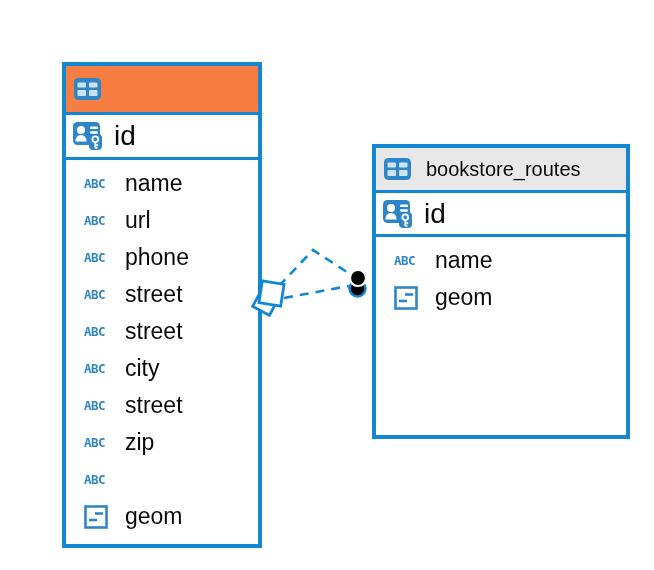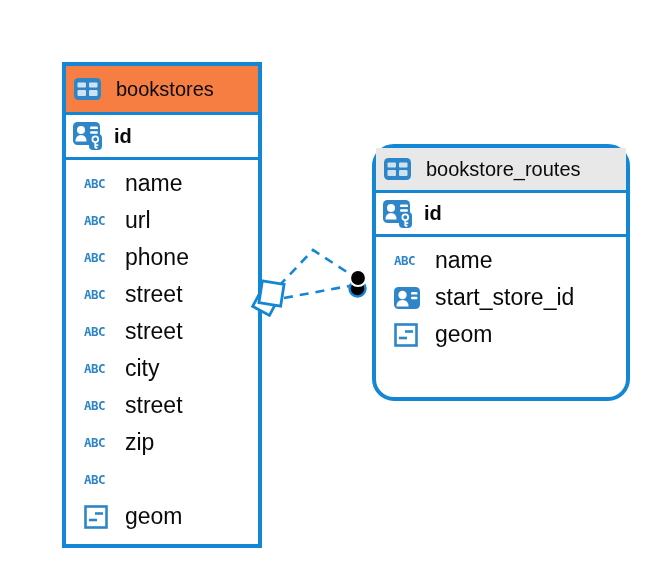--- a/index.html
+++ b/index.html
@@ -19,21 +19,21 @@
     position:relative; width:654px; height:570px;
     background:var(--canvas-bg);
     font-family:"Liberation Sans", sans-serif;
     overflow:hidden;
   }
   .table-card {
     position:absolute; background:#fff;
     border:4px solid var(--table-border);
   }
   #bookstores-card { left:62px; top:62px; width:200px; height:486px; }
-  #routes-card     { left:372px; top:144px; width:258px; height:257px;border-radius:22px; }
+  #routes-card     { left:372px; top:144px; width:258px; height:295px; }
 
   .card-header {
     display:flex; align-items:center; gap:10px;
     padding:0 8px; border-bottom:3px solid var(--table-border);
   }
   #bookstores-card .card-header { height:49px; background:var(--bookstores-header-bg); }
   #routes-card .card-header     { height:45px; background:var(--routes-header-bg); }
 
   .pk-row {
     display:flex; align-items:center; gap:9px;
@@ -47,21 +47,21 @@
     display:flex; align-items:center; gap:9px;
     padding:0 18px; height:37px;
   }
   #routes-card .col-row { height:37px; }
 
   .icon-cell {
     width:32px; flex-shrink:0;
     display:flex; align-items:center; justify-content:flex-start;
   }
   .table-title { font-size:20px; color:var(--text-color); white-space:nowrap; }
-  .pk-name     { font-size:20px; font-weight:bold; color:var(--text-color); }
+  .pk-name     { font-size:28px; font-weight:normal; color:var(--text-color); }
   .col-name    { font-size:23px; color:var(--text-color); white-space:nowrap; }
 
   .abc-glyph {
     font-family:"DejaVu Sans Mono", monospace;
     font-weight:bold; font-size:12.5px; letter-spacing:-0.5px;
     color:var(--icon-blue);
   }
 
   .connector-layer {
     position:absolute; left:0; top:0; z-index:5;
@@ -84,21 +84,20 @@
     <div class="card-header">
       <span class="icon-cell">
         <svg width="27" height="22" viewBox="0 0 27 22">
           <rect width="27" height="22" rx="4.5" fill="var(--icon-blue)"></rect>
           <rect x="3.5" y="4.5" width="8.5" height="5" rx="1" fill="var(--icon-cell)"></rect>
           <rect x="15" y="4.5" width="8.5" height="5" rx="1" fill="var(--icon-cell)"></rect>
           <rect x="3.5" y="12" width="8.5" height="6" rx="1" fill="var(--icon-cell)"></rect>
           <rect x="15" y="12" width="8.5" height="6" rx="1" fill="var(--icon-cell)"></rect>
         </svg>
       </span>
-      <span class="table-title">bookstores</span>
     </div>
 
     <div class="pk-row">
       <span class="icon-cell">
         <svg width="30" height="28" viewBox="0 0 30 28">
           <rect width="27" height="23" rx="4.5" fill="var(--icon-blue)"></rect>
           <rect x="16" y="12" width="13" height="16" rx="4" fill="var(--icon-blue)"></rect>
           <circle cx="8" cy="8" r="4" fill="#fff"></circle>
           <path d="M2.5 19.5 Q2.5 13 8 13 Q13.5 13 13.5 19.5 Z" fill="#fff"></path>
           <rect x="17" y="4.5" width="8" height="2.6" rx="1.2" fill="#fff"></rect>
@@ -193,32 +192,20 @@
       <span class="pk-name">id</span>
     </div>
 
     <div class="cols">
       <div class="col-row">
         <span class="icon-cell abc-glyph">ABC</span>
         <span class="col-name">name</span>
       </div>
       <div class="col-row">
         <span class="icon-cell">
-          <svg width="26" height="22" viewBox="0 0 26 22">
-            <rect width="26" height="22" rx="4.5" fill="var(--icon-blue)"></rect>
-            <circle cx="8.5" cy="8" r="4.2" fill="#fff"></circle>
-            <path d="M2.5 19.5 Q2.5 13 8.5 13 Q14.5 13 14.5 19.5 Z" fill="#fff"></path>
-            <rect x="17" y="5" width="6.5" height="2.6" rx="1.2" fill="#fff"></rect>
-            <rect x="17" y="9.7" width="6.5" height="2.6" rx="1.2" fill="#fff"></rect>
-          </svg>
-        </span>
-        <span class="col-name">start_store_id</span>
-      </div>
-      <div class="col-row">
-        <span class="icon-cell">
           <svg width="24" height="24" viewBox="0 0 24 24">
             <rect x="1.5" y="1.5" width="21" height="21" fill="none" stroke="var(--icon-blue)" stroke-width="2.6"></rect>
             <line x1="11" y1="8.5" x2="19" y2="8.5" stroke="var(--icon-blue)" stroke-width="2.6"></line>
             <line x1="5" y1="15" x2="13" y2="15" stroke="var(--icon-blue)" stroke-width="2.6"></line>
           </svg>
         </span>
         <span class="col-name">geom</span>
       </div>
     </div>
   </div>

